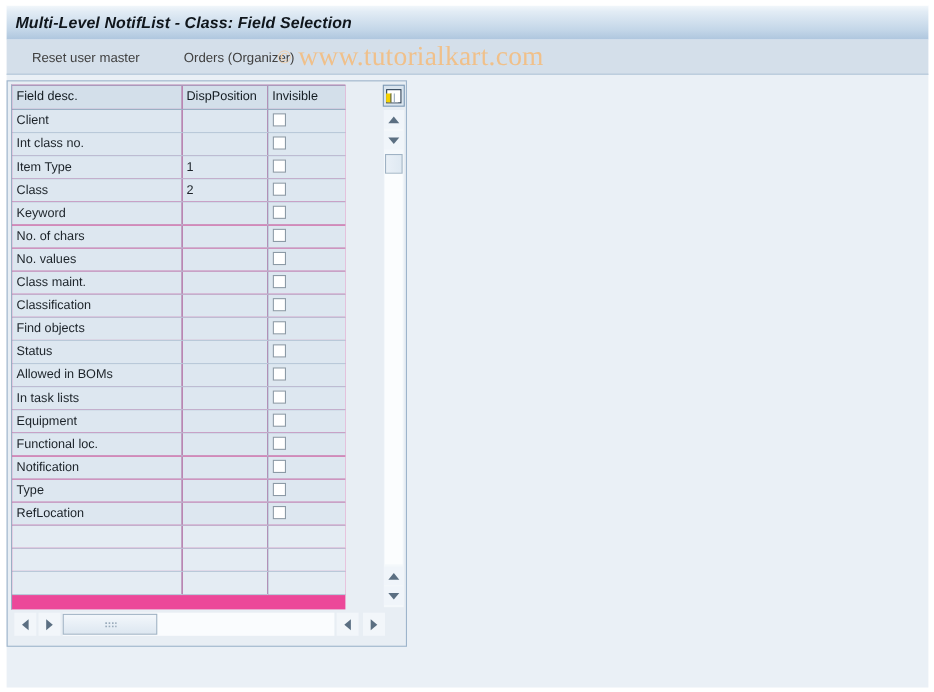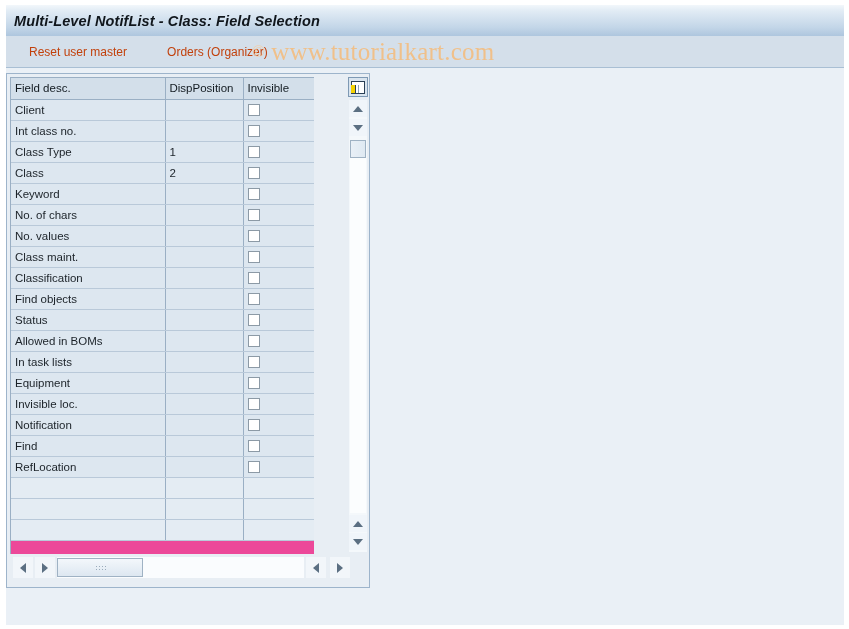--- a/index.html
+++ b/index.html
@@ -42,21 +42,21 @@
     position: absolute;
     left: 6px; top: 36px;
     width: 838px; height: 32px;
     background: #d4dfea;
     border-bottom: 1px solid #a9bfd4;
     display: flex;
     align-items: center;
   }
   .tb-btn {
     font-size: 12px;
-    color: #c2410c;
+    color: #404040;
     white-space: nowrap;
     padding: 2px 3px;
     cursor: default;
   }
   .tb-btn.first { margin-left: 20px; }
   .tb-btn.second { margin-left: 34px; }
 
   .watermark {
     position: absolute;
     left: 252px; top: 36px;
@@ -310,21 +310,21 @@
                   <td class="cell-desc">Client</td>
                   <td class="cell-pos"></td>
                   <td class="cell-inv"><span class="chk"></span></td>
                 </tr>
                 <tr>
                   <td class="cell-desc">Int class no.</td>
                   <td class="cell-pos"></td>
                   <td class="cell-inv"><span class="chk"></span></td>
                 </tr>
                 <tr>
-                  <td class="cell-desc">Class Type</td>
+                  <td class="cell-desc">Item Type</td>
                   <td class="cell-pos">1</td>
                   <td class="cell-inv"><span class="chk"></span></td>
                 </tr>
                 <tr>
                   <td class="cell-desc">Class</td>
                   <td class="cell-pos">2</td>
                   <td class="cell-inv"><span class="chk"></span></td>
                 </tr>
                 <tr>
                   <td class="cell-desc">Keyword</td>
@@ -370,31 +370,31 @@
                   <td class="cell-desc">In task lists</td>
                   <td class="cell-pos"></td>
                   <td class="cell-inv"><span class="chk"></span></td>
                 </tr>
                 <tr>
                   <td class="cell-desc">Equipment</td>
                   <td class="cell-pos"></td>
                   <td class="cell-inv"><span class="chk"></span></td>
                 </tr>
                 <tr>
-                  <td class="cell-desc">Invisible loc.</td>
+                  <td class="cell-desc">Functional loc.</td>
                   <td class="cell-pos"></td>
                   <td class="cell-inv"><span class="chk"></span></td>
                 </tr>
                 <tr>
                   <td class="cell-desc">Notification</td>
                   <td class="cell-pos"></td>
                   <td class="cell-inv"><span class="chk"></span></td>
                 </tr>
                 <tr>
-                  <td class="cell-desc">Find</td>
+                  <td class="cell-desc">Type</td>
                   <td class="cell-pos"></td>
                   <td class="cell-inv"><span class="chk"></span></td>
                 </tr>
                 <tr>
                   <td class="cell-desc">RefLocation</td>
                   <td class="cell-pos"></td>
                   <td class="cell-inv"><span class="chk"></span></td>
                 </tr>
                 <tr class="emptyrow">
                   <td></td>

